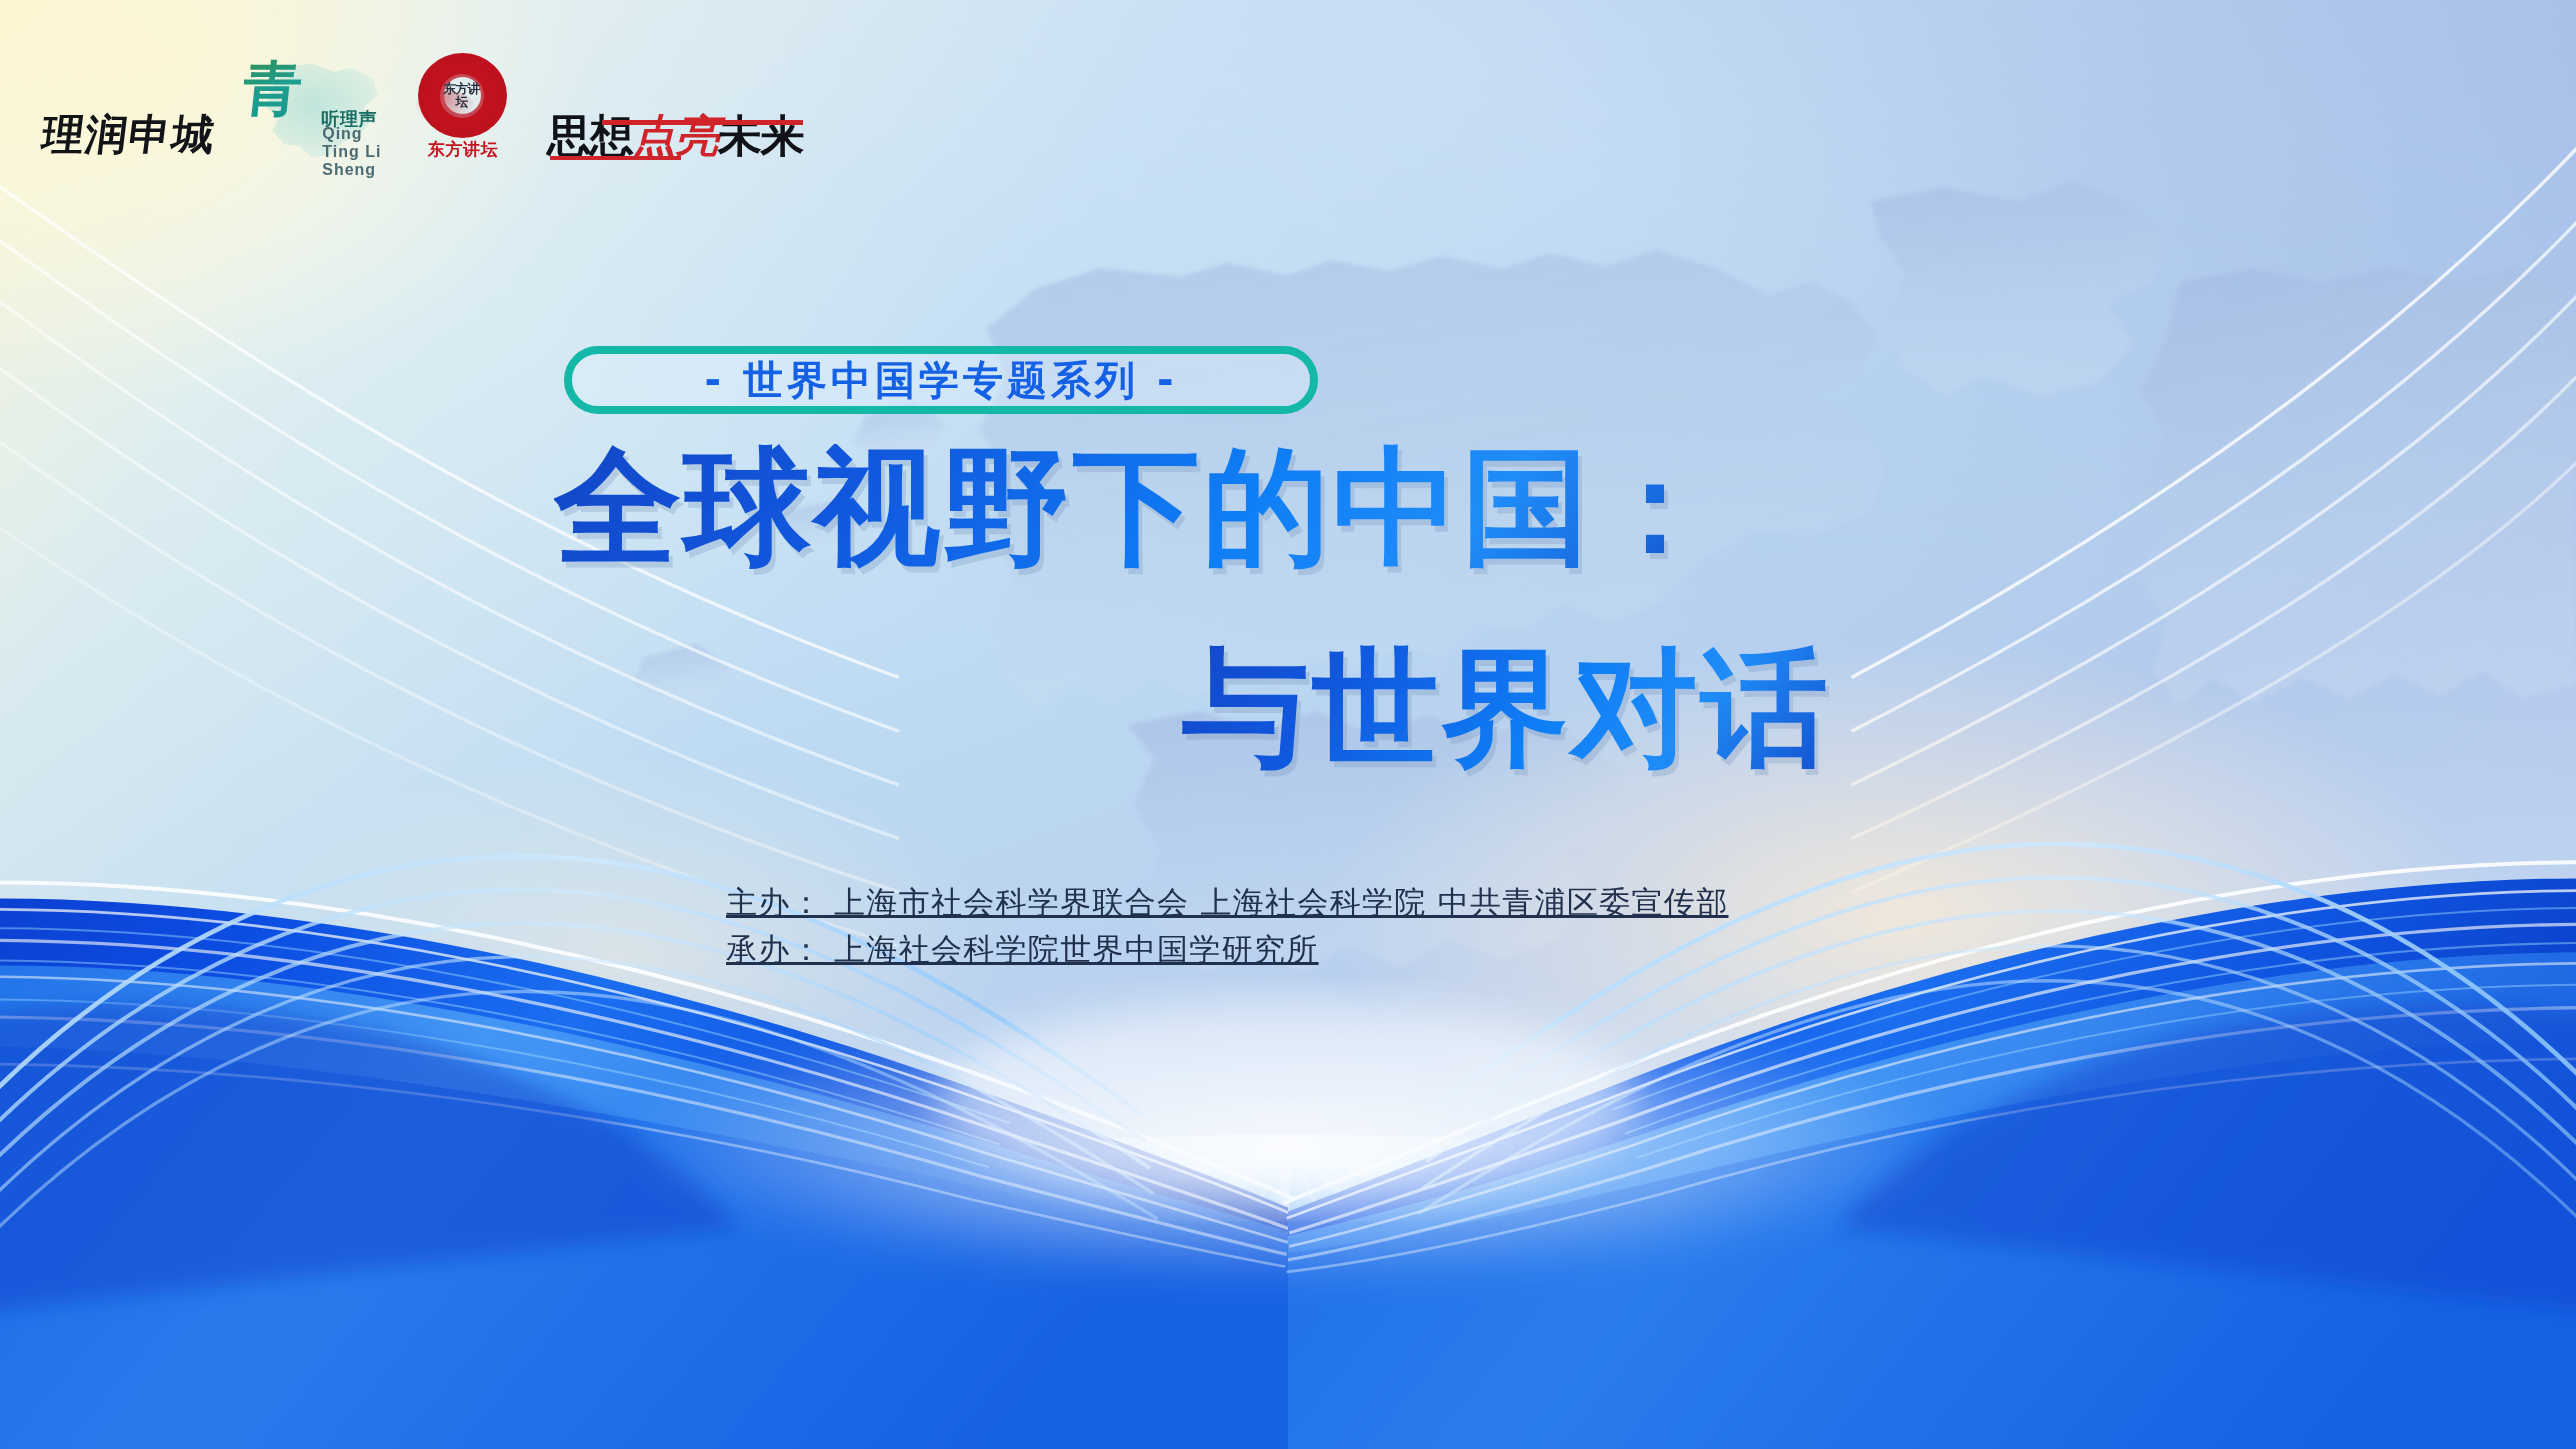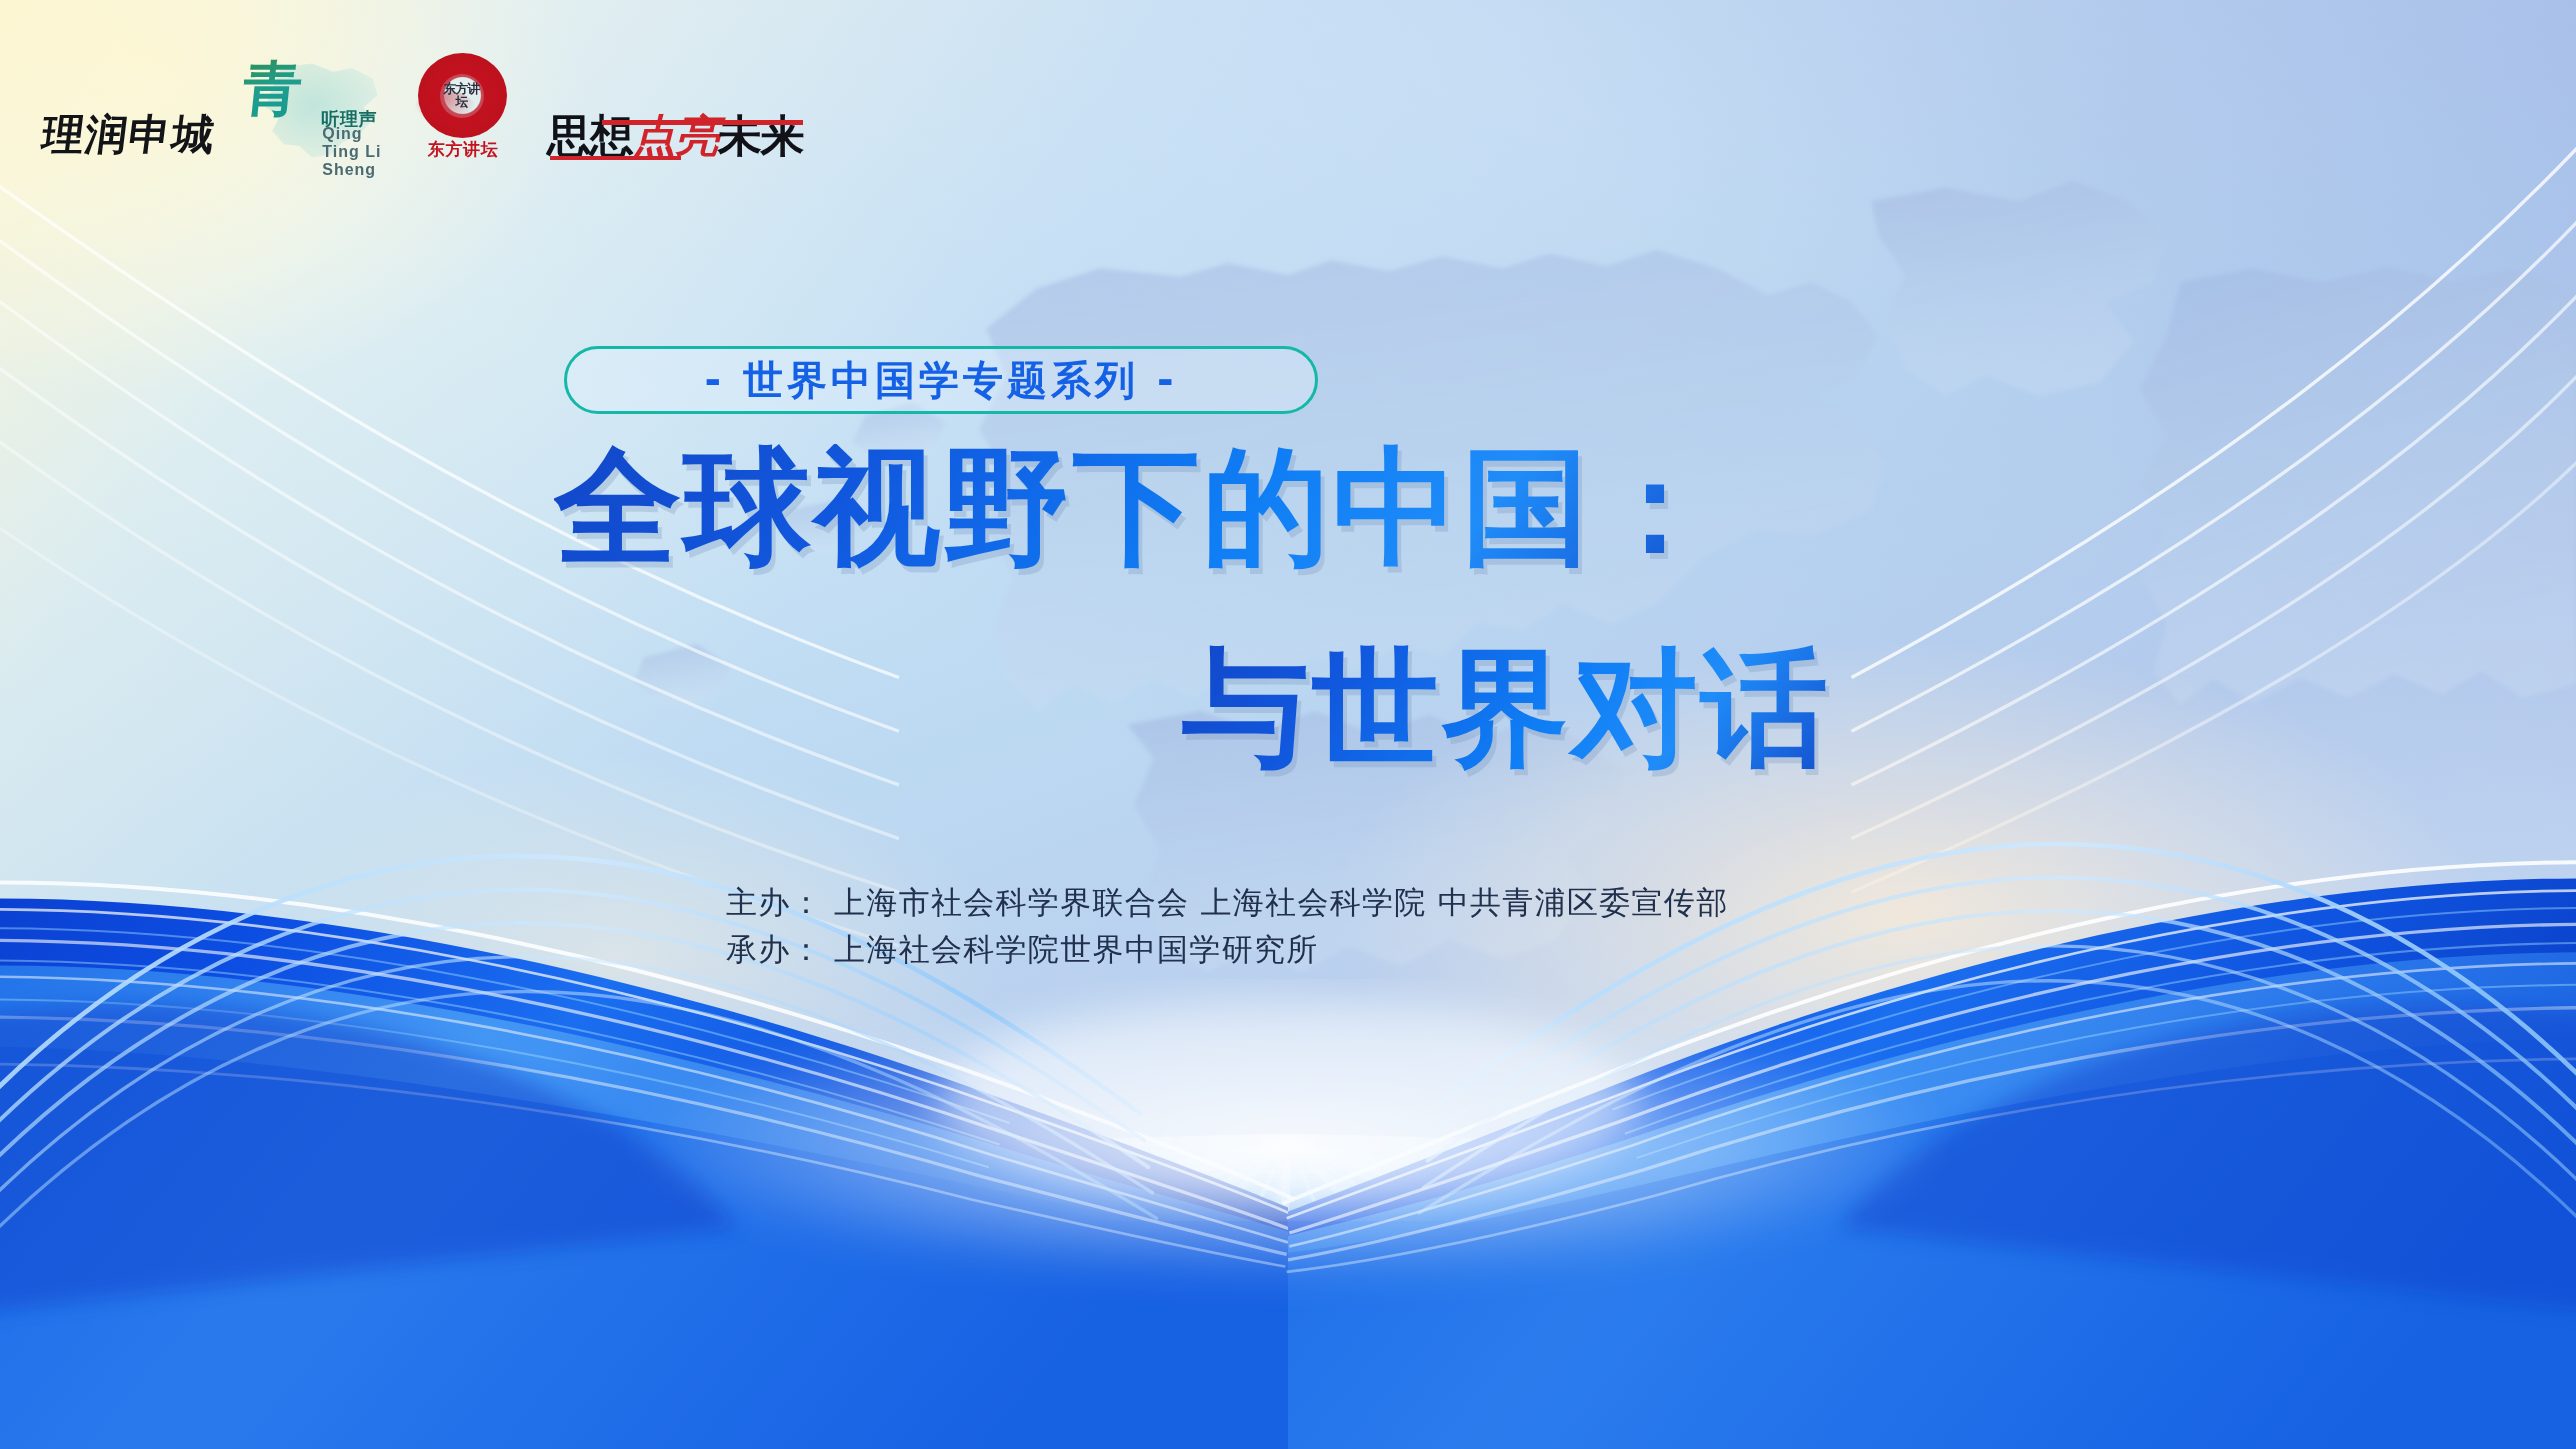--- a/index.html
+++ b/index.html
@@ -116,21 +116,21 @@
   .sxdl-text .k{color:#101217;}
   .sxdl-text .r{color:#d1232a;font-style:italic;}
   .sxdl-underline{
     position:absolute;left:2.7px;bottom:-1.3px;width:131px;height:4.7px;background:#d1232a;
   }
 
   
   #badge{
     position:absolute;left:564px;top:346px;
     width:754px;height:68px;
-    border:3px solid #14b8a6;border-radius:35px;
+    border:8px solid #14b8a6;border-radius:35px;
     display:flex;align-items:center;justify-content:center;
     background:rgba(226,241,252,0.40);
   }
   #badge span{
     font-family:"DejaVu Sans","Liberation Sans",sans-serif;
     font-size:40px;font-weight:700;color:#1561e6;letter-spacing:4px;
     white-space:nowrap;
   }
 
   
@@ -160,20 +160,21 @@
     font-size:62px;line-height:1.22;color:#8cc2f2;
     letter-spacing:1.3px;
   }
 
   
   #orgs{
     position:absolute;left:726px;top:879px;
     font-family:"DejaVu Sans","Liberation Sans",sans-serif;
     font-size:31px;line-height:1.52;color:#20304d;letter-spacing:1.3px;
     white-space:nowrap;
+    text-decoration:underline;
   }
   #orgs div{margin:0;}
 
   
   svg.full{position:absolute;inset:0;width:2576px;height:1449px;display:block;}
 </style>
 </head>
 <body>
 
 <div id="stage">

